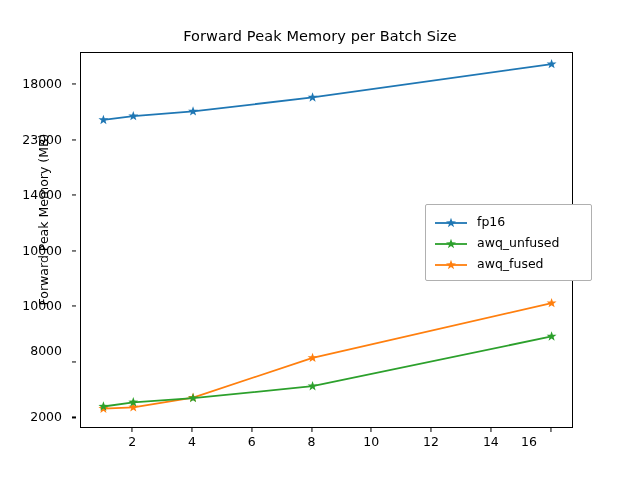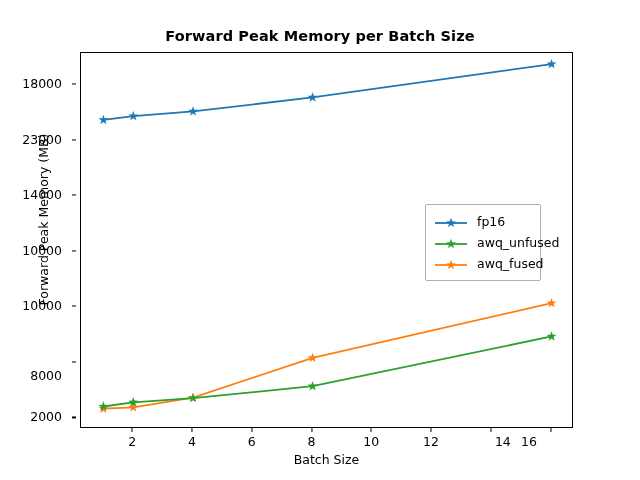--- a/index.html
+++ b/index.html
@@ -22,21 +22,20 @@
   }
   #chart-title {
     position: absolute;
     left: 0;
     top: 28px;
     width: 640px;
     text-align: center;
     font-size: 14.5px;
     color: #000000;
     letter-spacing: 0.1px;
-    font-weight: bold;
   }
   
   #plot-area {
     position: absolute;
     left: 80px;
     top: 52px;
     width: 493px;
     height: 376px;
     border: 1.1px solid #000000;
     box-sizing: border-box;
@@ -112,21 +111,21 @@
     width: 376px;
     text-align: center;
     font-size: 12.5px;
     transform: rotate(-90deg);
     transform-origin: center center;
   }
   #legend {
     position: absolute;
     left: 425px;
     top: 204px;
-    width: 116px;
+    width: 167px;
     padding: 6px 24px 6px 7px;
     background: #ffffff;
     border: 0.9px solid #b0b0b0;
     border-radius: 2px;
     box-sizing: border-box;
   }
   .legend-row {
     display: flex;
     align-items: center;
     height: 21px;
@@ -149,21 +148,21 @@
 <div id="figure">
 
   <div id="chart-title">Forward Peak Memory per Batch Size</div>
 
   <div id="y-axis-label">Forward Peak Memory (MB)</div>
 
   <div id="y-ticks">
       <div class="ytick-mark" style="top: 365.44px;"></div>
       <div class="tick-label-y" style="top: 365.44px; right: 10px;">2000</div>
       <div class="ytick-mark" style="top: 309.86px;"></div>
-      <div class="tick-label-y" style="top: 324px; right: 10px; text-align: center;">8000</div>
+      <div class="tick-label-y" style="top: 299px; right: 10px; text-align: center;">8000</div>
       <div class="ytick-mark" style="top: 254.279px;"></div>
       <div class="tick-label-y" style="top: 254.279px; right: 10px;">10000</div>
       <div class="ytick-mark" style="top: 198.699px;"></div>
       <div class="tick-label-y" style="top: 198.699px; right: 10px;">10000</div>
       <div class="ytick-mark" style="top: 143.119px;"></div>
       <div class="tick-label-y" style="top: 143.119px; right: 10px; margin-left: 47px;">14000</div>
       <div class="ytick-mark" style="top: 87.5388px;"></div>
       <div class="tick-label-y" style="top: 87.5388px; right: 10px;">23000</div>
       <div class="ytick-mark" style="top: 31.9586px;"></div>
       <div class="tick-label-y" style="top: 31.9586px; right: 10px; margin-left: 8px;">18000</div>
@@ -205,26 +204,25 @@
       <div class="tick-label-x" style="left: 112.045px;">4</div>
       <div class="xtick-mark" style="left: 171.803px;"></div>
       <div class="tick-label-x" style="left: 171.803px;">6</div>
       <div class="xtick-mark" style="left: 231.561px;"></div>
       <div class="tick-label-x" style="left: 231.561px;">8</div>
       <div class="xtick-mark" style="left: 291.318px;"></div>
       <div class="tick-label-x" style="left: 291.318px;">10</div>
       <div class="xtick-mark" style="left: 351.076px;"></div>
       <div class="tick-label-x" style="left: 351.076px;">12</div>
       <div class="xtick-mark" style="left: 410.833px;"></div>
-      <div class="tick-label-x" style="left: 410.833px; margin-left: 12px;">14</div>
+      <div class="tick-label-x" style="left: 410.833px;">14</div>
       <div class="xtick-mark" style="left: 470.591px;"></div>
       <div class="tick-label-x" style="left: 449px; text-align: right;">16</div>
     </div>
 
-  <div id="x-axis-label">Batch Size</div>
 
   <div id="legend">
       <div class="legend-row">
         <div class="legend-sample"><svg width="36" height="14" viewBox="0 0 36 14">
             <line x1="2" y1="7" x2="34" y2="7" stroke="#1f77b4" stroke-width="1.8"></line>
             <polygon points="18.00,1.80 19.23,5.30 22.95,5.39 20.00,7.65 21.06,11.21 18.00,9.10 14.94,11.21 16.00,7.65 13.05,5.39 16.77,5.30" fill="#1f77b4"></polygon>
           </svg></div>
         <span class="legend-label">fp16</span>
       </div>
       <div class="legend-row">

